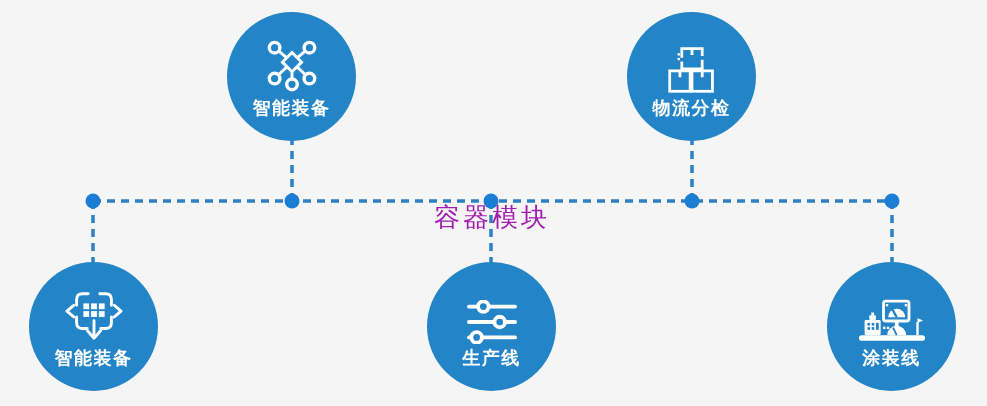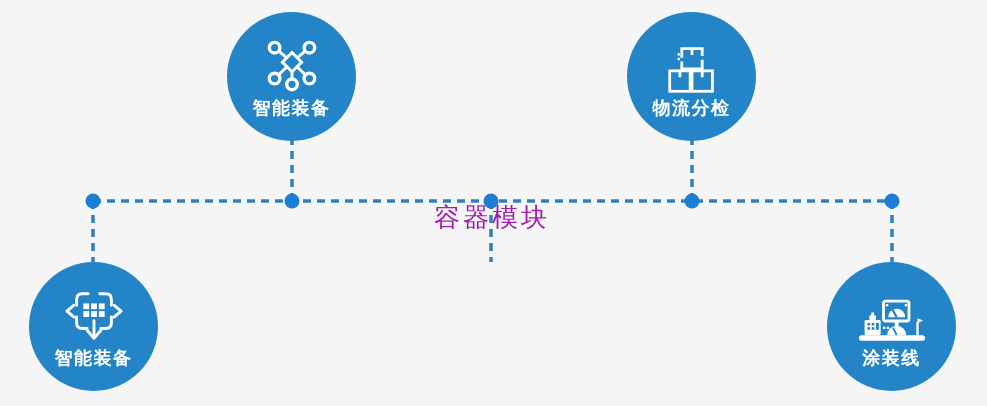--- a/index.html
+++ b/index.html
@@ -147,20 +147,37 @@
           <rect x="35" y="18" width="6" height="6"></rect>
           <rect x="19" y="26" width="6" height="6"></rect>
           <rect x="27" y="26" width="6" height="6"></rect>
           <rect x="35" y="26" width="6" height="6"></rect>
         </g>
       </svg>
     </div>
     <div class="node-label">智能装备</div>
   </div>
 
+  <div class="node pos-prod">
+    <div class="icon-wrap">
+      <svg width="50" height="44" viewBox="0 0 52 44" fill="none">
+        <g stroke="#ffffff" stroke-width="4" stroke-linecap="round">
+          <path d="M2 6 H50"></path>
+          <path d="M2 22 H50"></path>
+          <path d="M2 38 H50"></path>
+        </g>
+        <g fill="#2384c7" stroke="#ffffff" stroke-width="4">
+          <circle cx="17" cy="6" r="5.5"></circle>
+          <circle cx="34" cy="22" r="5.5"></circle>
+          <circle cx="10" cy="38" r="5.5"></circle>
+        </g>
+      </svg>
+    </div>
+    <div class="node-label">生产线</div>
+  </div>
 
   <div class="node pos-paint">
     <div class="icon-wrap">
       <svg width="68" height="46" viewBox="0 0 72 48" fill="none">
         <rect x="1" y="39" width="70" height="6" rx="3" fill="#ffffff"></rect>
         <rect x="27" y="3" width="27" height="21" rx="2.5" stroke="#ffffff" stroke-width="3"></rect>
         <path d="M32 20 A 9 9 0 0 1 50 20 Z" fill="#ffffff"></path>
         <path d="M41 20 L36 11" stroke="#2384c7" stroke-width="2.5"></path>
         <rect x="29.5" y="6" width="2.5" height="2.5" fill="#ffffff"></rect>
         <rect x="49.5" y="6" width="2.5" height="2.5" fill="#ffffff"></rect>

